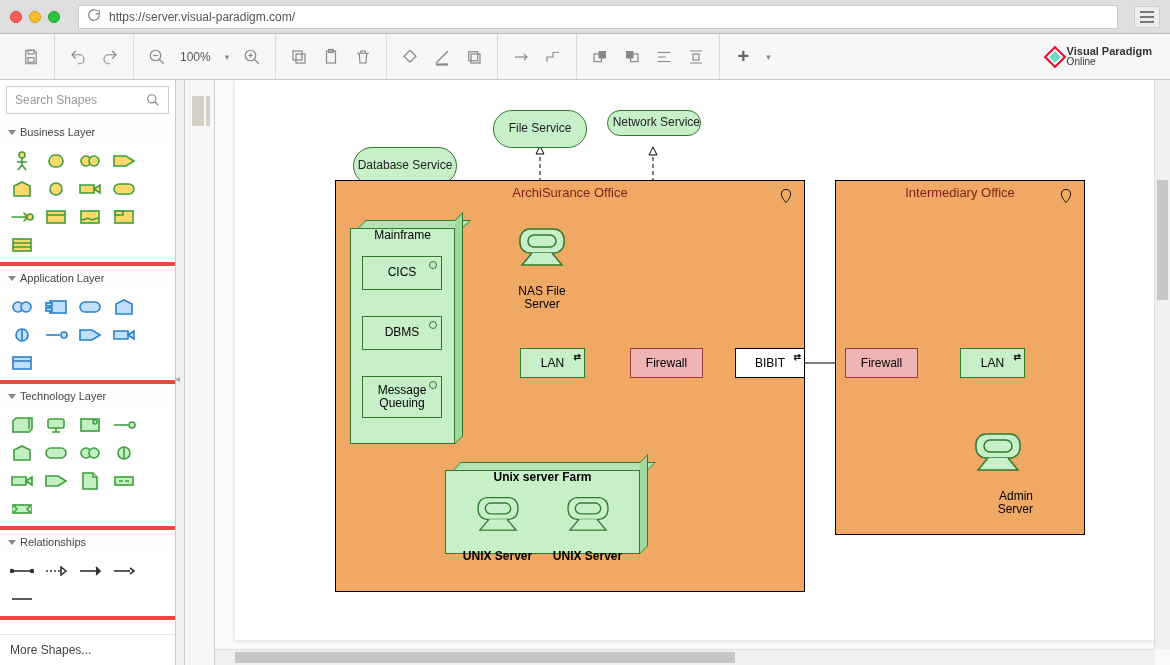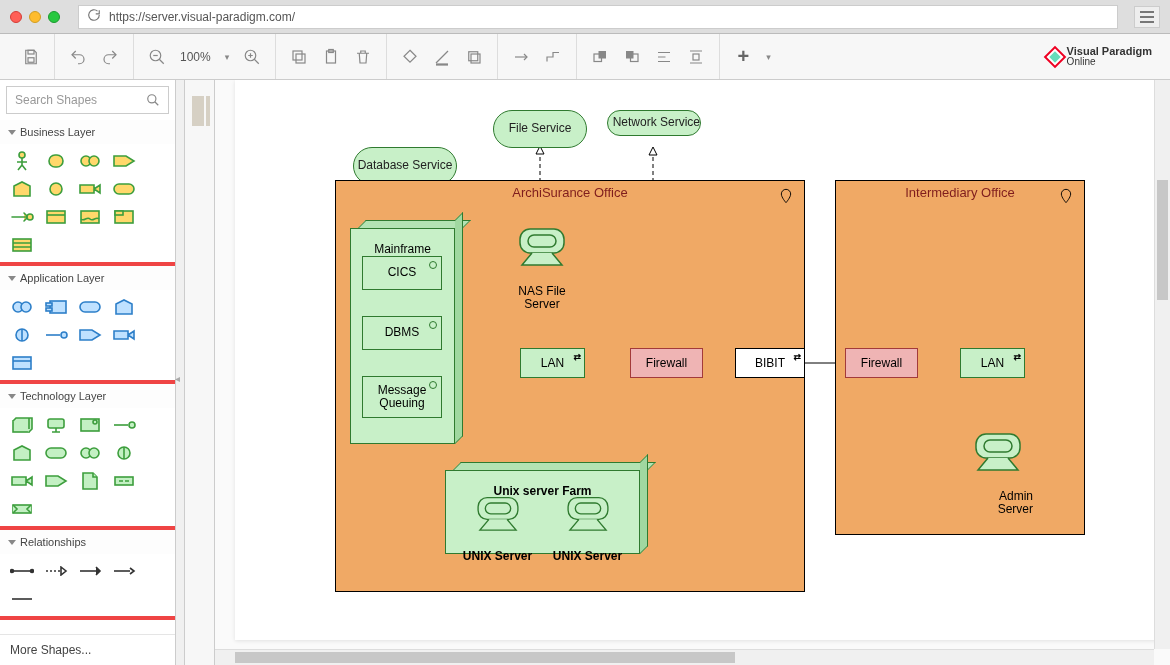--- a/index.html
+++ b/index.html
@@ -98,21 +98,21 @@
   .location-title { padding: 4px 0 0 0; }
   .loc-icon { position: absolute; top: 6px; right: 10px; }
   .loc-icon svg { width: 16px; height: 18px; stroke: #000; fill: none; stroke-width: 1.4; }
 
   .box3d { position: absolute; }
   .box3d-body { position: absolute; inset: 0; background: #c8f0c8; border: 1.5px solid #2f7a2f; }
   .box3d-top  { position: absolute; left: 8px; right: -8px; top: -8px; height: 8px; background: #b3e3b3;
     transform: skewX(-45deg); transform-origin: bottom left; border: 1.5px solid #2f7a2f; border-bottom: none; }
   .box3d-side { position: absolute; top: -8px; bottom: 0; right: -8px; width: 8px; background: #a0d8a0;
     transform: skewY(-45deg); transform-origin: top left; border: 1.5px solid #2f7a2f; border-left: none; }
-  .box3d-label { position: relative; z-index: 2; text-align: center; font-size: 12px; padding-top: 14px; }
+  .box3d-label { position: relative; z-index: 2; text-align: center; font-size: 12px; padding-top: 0; }
 
   .sw { position: absolute; background: #c8f0c8; border: 1.5px solid #2f7a2f;
     display: flex; align-items: center; justify-content: center; font-size: 12px; text-align: center; line-height: 1.1; }
   .sw-dot { position: absolute; top: 4px; right: 4px; width: 8px; height: 8px; border: 1.4px solid #2f7a2f; border-radius: 50%; }
 
   .net { position: absolute; background: #c8f0c8; border: 1.5px solid #2f7a2f;
     display: flex; align-items: center; justify-content: center; font-size: 12px; }
   .net-icon { position: absolute; top: 3px; right: 4px; font-size: 9px; font-weight: bold; letter-spacing: -1px; }
 
   .fw { position: absolute; background: #efb4b4; border: 1.5px solid #a33a3a;

